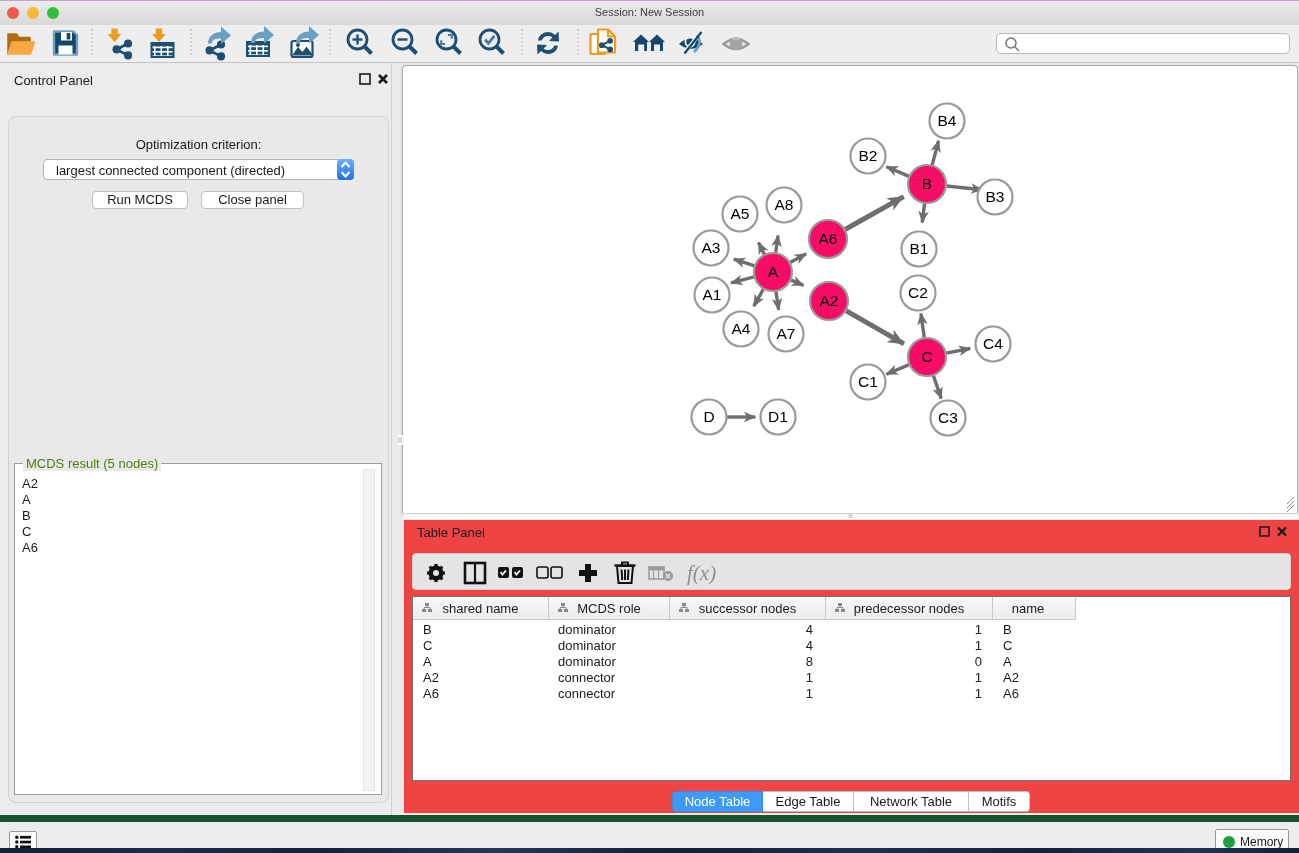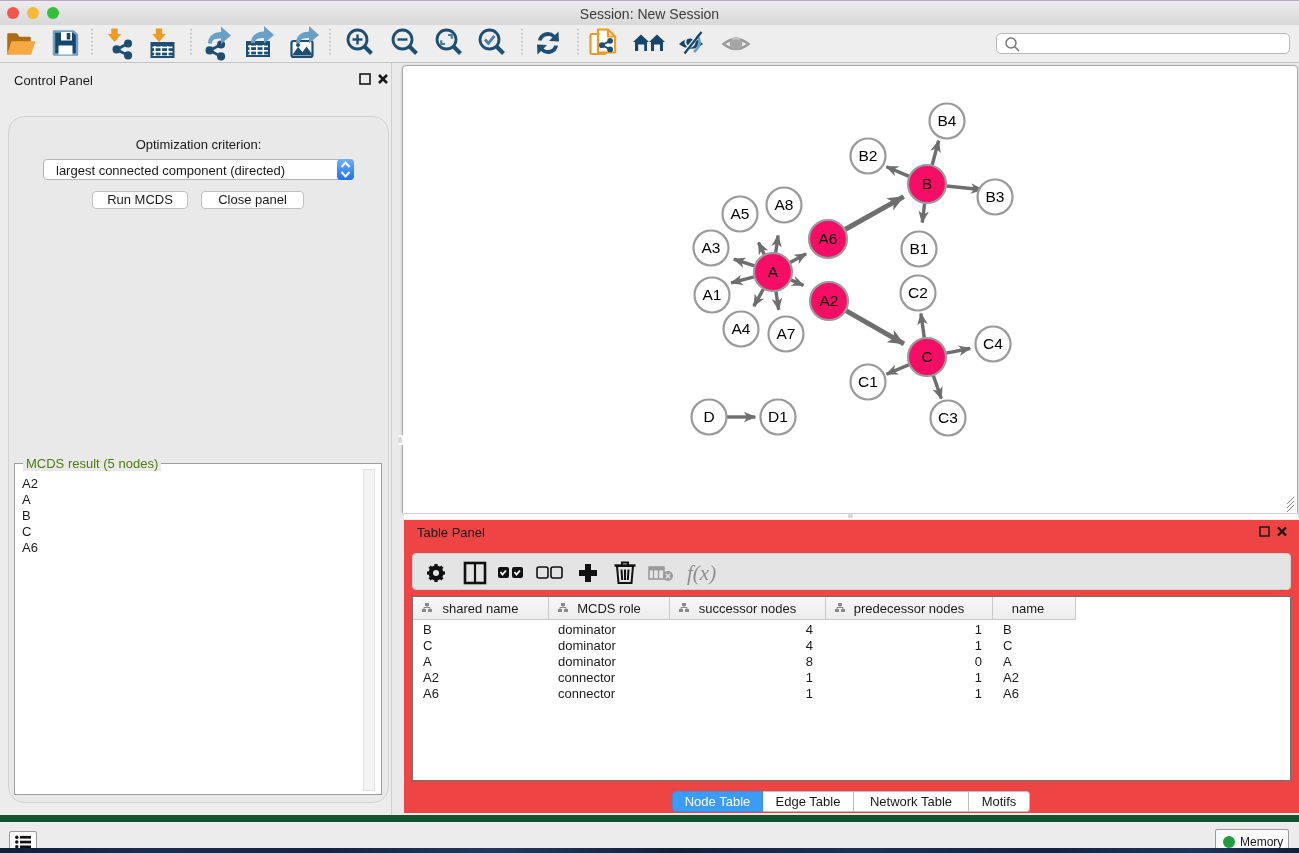--- a/index.html
+++ b/index.html
@@ -4,38 +4,38 @@
 <style>
 * { margin:0; padding:0; box-sizing:border-box; }
 html,body { width:1299px; height:853px; overflow:hidden; }
 body { font-family:"Liberation Sans", sans-serif; background:#eaeaea; position:relative; }
 .abs { position:absolute; }
 
 #titlebar { left:0; top:0; width:1299px; height:25px;
   background:linear-gradient(#ececec,#d8d8d8); border-top:1px solid #bfa3cf; }
 .tl { position:absolute; top:6px; width:12px; height:12px; border-radius:50%; }
 #title-text { position:absolute; top:5px; left:0; width:100%; text-align:center;
-  font-size:14px; color:#3c3c3c; }
+  font-size:11px; color:#3c3c3c; }
 
 #toolbar { left:0; top:25px; width:1299px; height:38px; background:#eeeeee;
   border-bottom:1px solid #c4c4c4; }
 #searchbox { position:absolute; left:996px; top:8px; width:294px; height:21px;
   background:#fff; border:1px solid #b9b9b9; border-radius:5px; }
 
 #cpanel { left:0; top:63px; width:392px; height:752px; background:#ececec;
   border-right:1px solid #d0d0d0; }
 #cp-title { position:absolute; left:14px; top:10px; font-size:13px; color:#1a1a1a; }
 .tabbar { position:absolute; display:flex; font-size:13px; color:#1a1a1a; }
 .tab { background:#fff; border:1px solid #bcbcbc; border-left:none;
   height:21px; line-height:20px; text-align:center; }
 .tab.first { border-left:1px solid #bcbcbc; border-radius:4px 0 0 4px; }
 .tab.last { border-radius:0 4px 4px 0; }
 .tab.sel { background:#3d9bf8; color:#fff; border-color:#3d8ae0; }
 #cp-body { position:absolute; left:8px; top:53px; width:381px; height:687px;
-  background:#e9e9e9; border:1px solid #d2d2d2; border-radius:16px; }
+  background:#e9e9e9; border:1px solid #d2d2d2; border-radius:8px; }
 #opt-label { position:absolute; left:0; top:20px; width:100%; text-align:center;
   font-size:13px; color:#1a1a1a; }
 #combo { position:absolute; left:34px; top:42px; width:311px; height:21px;
   background:#fff; border:1px solid #b4b4b4; border-radius:4px; }
 #combo .ctext { position:absolute; left:12px; top:3px; font-size:13px; color:#1a1a1a; }
 #combo .stepper { position:absolute; right:-1px; top:-1px; width:17px; height:21px;
   background:linear-gradient(#6db2fa,#2071e9); border-radius:4px 4px 4px 4px; }
 .btn { position:absolute; height:18px; background:#fff; border:1px solid #c0c0c0;
   border-radius:4px; font-size:13px; color:#1a1a1a; text-align:center; line-height:16px; }
 #fieldset { position:absolute; left:5px; top:346px; width:368px; height:332px;

